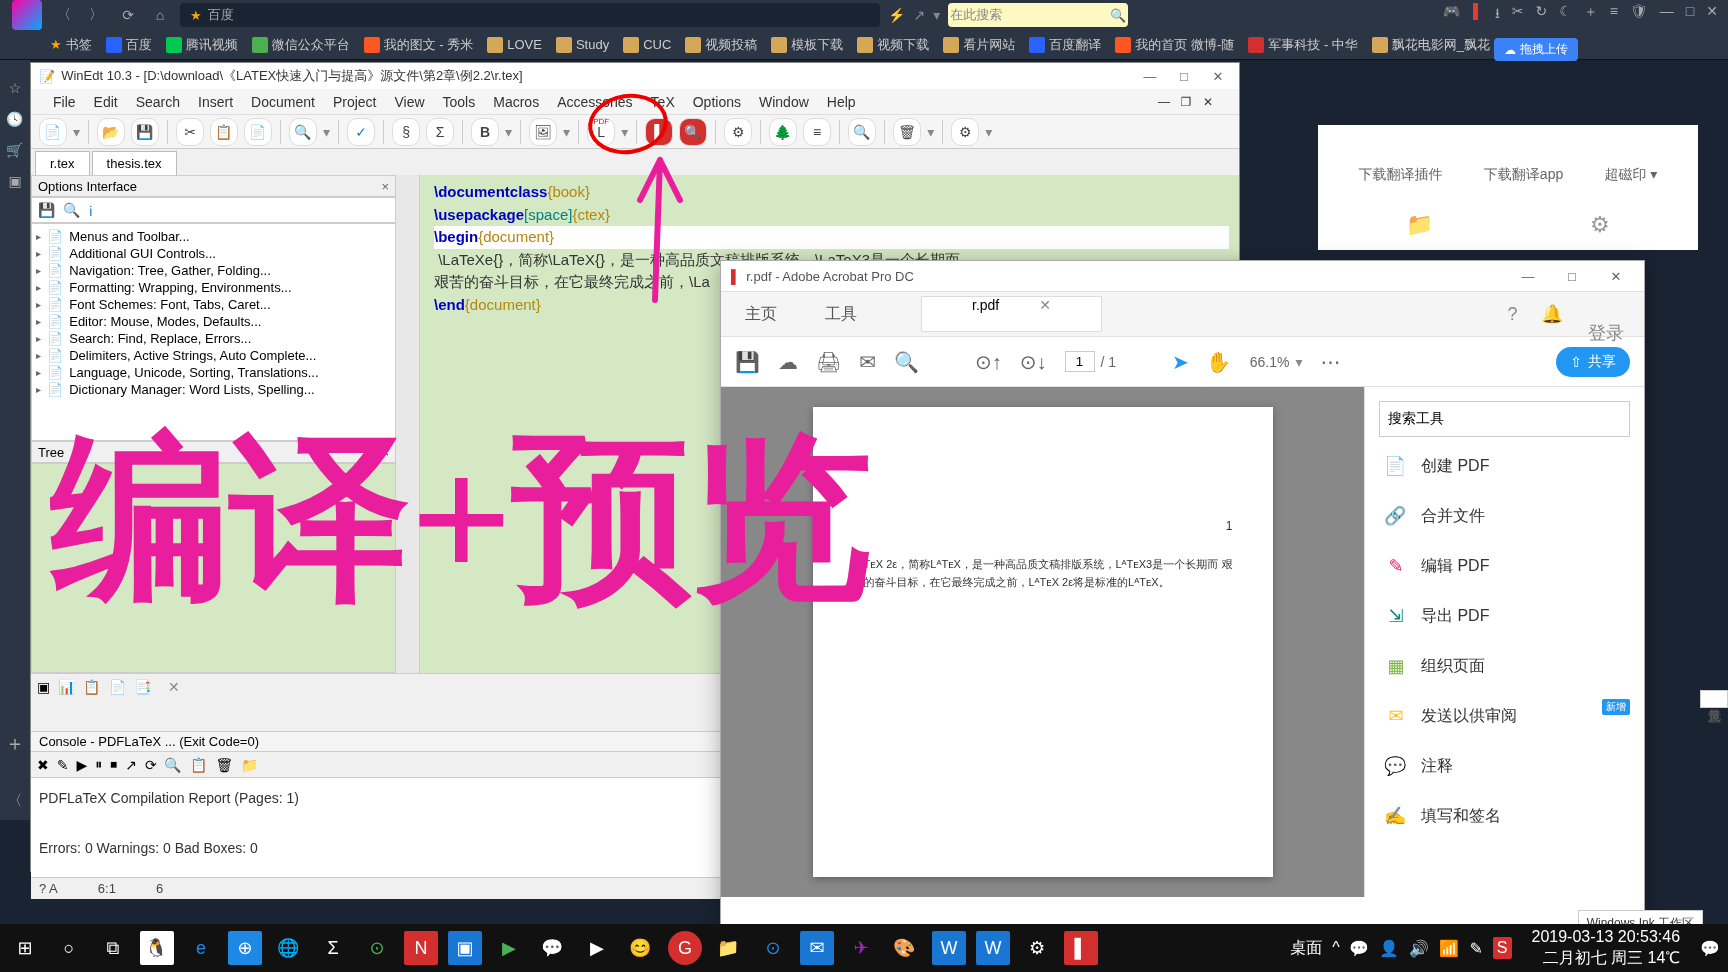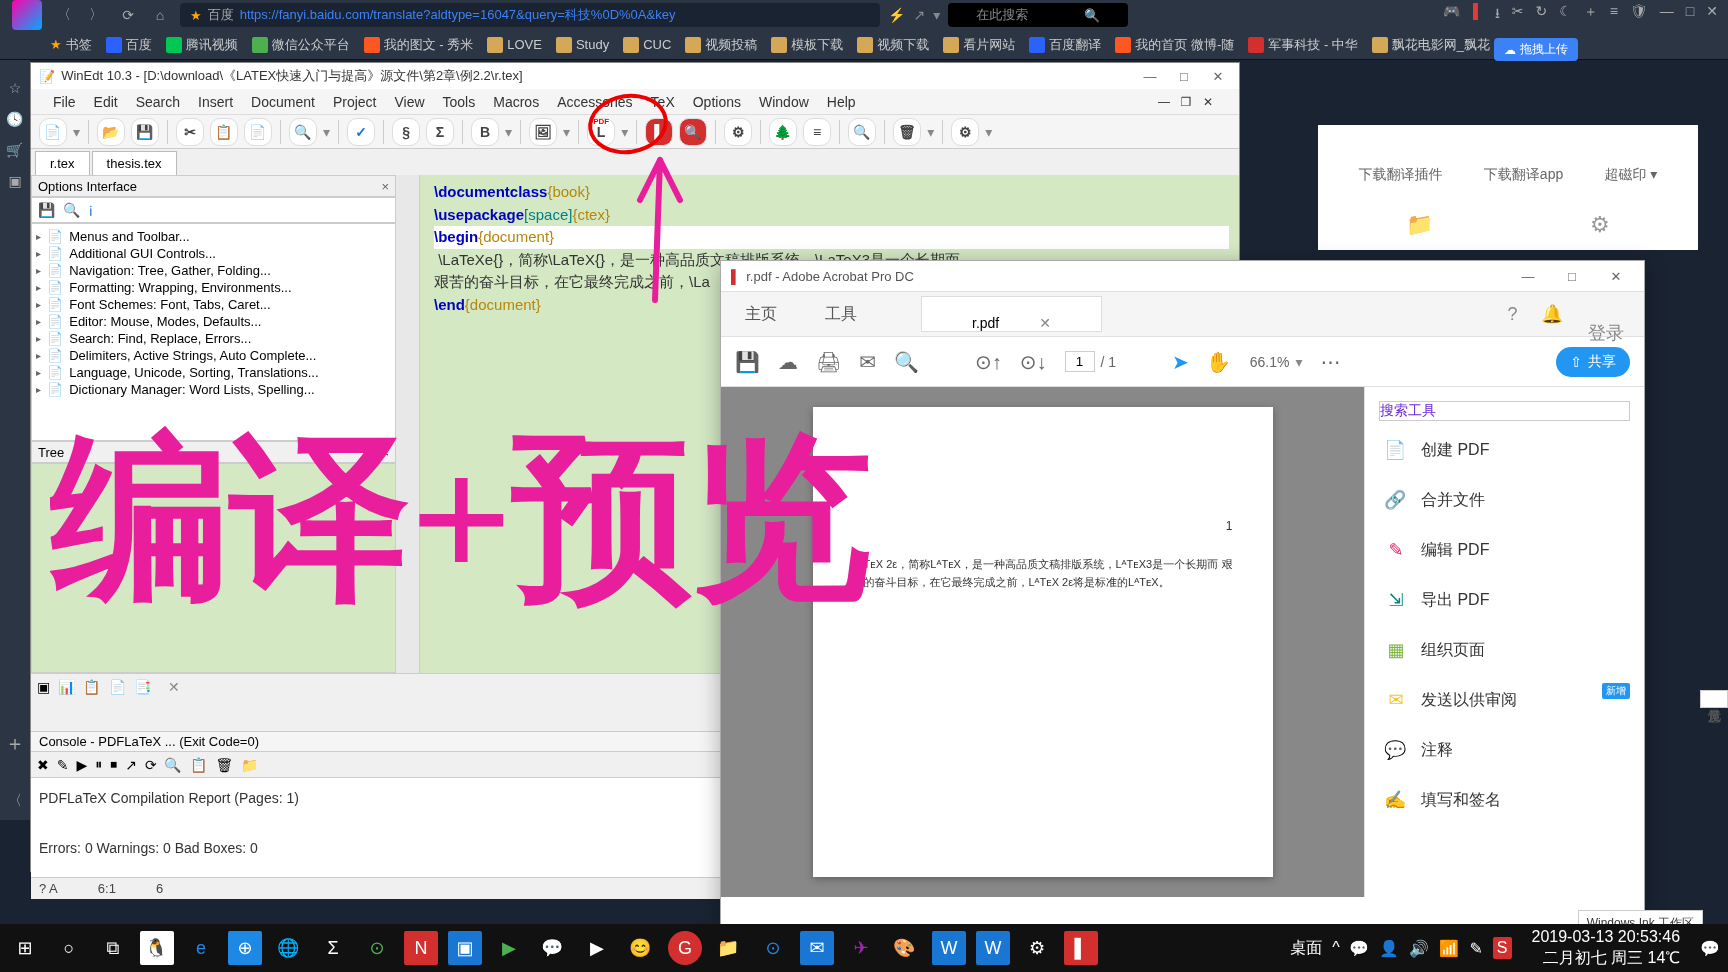--- a/index.html
+++ b/index.html
@@ -5,21 +5,21 @@
 * { margin: 0; padding: 0; box-sizing: border-box; font-family: "Microsoft YaHei", "Segoe UI", sans-serif; }
 body { width: 1728px; height: 972px; background: #1a2332; overflow: hidden; position: relative; font-size: 14px; }
 
 
 .browser-bar { height: 30px; background: #2b3544; display: flex; align-items: center; padding: 0 10px; color: #ccc; gap: 8px; }
 .browser-bar .nav-btn { width: 24px; height: 24px; display: flex; align-items: center; justify-content: center; color: #aaa; cursor: pointer; }
 .url-box { flex: 0 0 700px; height: 24px; background: #1a2332; border-radius: 4px; display: flex; align-items: center; padding: 0 10px; color: #888; font-size: 13px; gap: 6px; }
 .url-box .star { color: #ffa500; }
 .url-prefix { color: #aaa; }
 .url-path { color: #3b82f6; }
-.search-box { flex: 0 0 180px; height: 24px; background: #000000; border-radius: 4px; display: flex; align-items: center; padding: 0 28px; color: #888; font-size: 13px; }
+.search-box { flex: 0 0 180px; height: 24px; background: #fef9c3; border-radius: 4px; display: flex; align-items: center; padding: 0 2px; color: #888; font-size: 13px; }
 .right-icons { display: flex; gap: 12px; margin-left: auto; }
 .right-icons span { color: #aaa; cursor: pointer; }
 .avatar { width: 30px; height: 30px; border-radius: 4px; background: linear-gradient(135deg, #f0a, #0af); position: absolute; left: 12px; top: 0; }
 .upload-badge { position: absolute; right: 150px; top: 38px; background: #3b82f6; color: white; padding: 3px 10px; border-radius: 4px; font-size: 12px; display: flex; align-items: center; gap: 4px; z-index: 100; }
 
 
 .bookmarks-bar { height: 30px; background: #2b3544; display: flex; align-items: center; padding: 0 50px; gap: 14px; color: #ccc; font-size: 13px; border-bottom: 1px solid #111; }
 .bookmarks-bar .bm { display: flex; align-items: center; gap: 4px; cursor: pointer; white-space: nowrap; }
 .bm .ico { width: 16px; height: 16px; background: #ffa500; border-radius: 2px; display: inline-block; }
 .bm-folder { background: #d4a857 !important; }
@@ -31,21 +31,21 @@
 
 .winedt { position: absolute; left: 30px; top: 62px; width: 1210px; height: 810px; background: #f0f0f0; border: 1px solid #888; z-index: 10; }
 .winedt .titlebar { height: 26px; background: #fff; display: flex; align-items: center; padding: 0 8px; font-size: 13px; color: #333; }
 .winedt .titlebar .winctrl { margin-left: auto; display: flex; gap: 8px; }
 .winedt .titlebar .winctrl span { width: 26px; text-align: center; cursor: pointer; color: #666; }
 .winedt .menubar { height: 26px; background: #f5f5f5; display: flex; align-items: center; padding: 0 22px; gap: 18px; font-size: 14px; color: #333; border-bottom: 1px solid #ddd; }
 .winedt .menubar .mitem { cursor: pointer; }
 .winedt .menubar .mdictrl { margin-left: auto; display: flex; gap: 4px; }
 .winedt .menubar .mdictrl span { width: 18px; text-align: center; cursor: pointer; font-size: 12px; }
 .winedt .toolbar { height: 34px; background: #f5f5f5; display: flex; align-items: center; padding: 0 8px; gap: 6px; border-bottom: 1px solid #ccc; }
-.winedt .toolbar .tbtn { width: 28px; height: 28px; display: flex; align-items: center; justify-content: center; background: #fff; border: 1px solid #ddd; border-radius: 10px; cursor: pointer; font-size: 14px; color: #444; font-weight: bold; }
+.winedt .toolbar .tbtn { width: 28px; height: 28px; display: flex; align-items: center; justify-content: center; background: #fff; border: 1px solid #ddd; border-radius: 10px; cursor: pointer; font-size: 14px; color: #444; }
 .winedt .toolbar .sep { width: 1px; height: 24px; background: #ccc; margin: 0 2px; }
 .winedt .tabs { height: 26px; background: #f0f0f0; display: flex; align-items: flex-end; padding: 0 4px; }
 .winedt .tabs .tab { padding: 4px 14px; background: #fff; border: 1px solid #bbb; border-bottom: none; font-size: 13px; cursor: pointer; margin-right: 2px; }
 .winedt .body { display: flex; height: 498px; }
 .winedt .leftpane { width: 365px; display: flex; flex-direction: column; }
 .winedt .options-hdr { height: 22px; background: #f0f0f0; border: 1px solid #ccc; padding: 0 6px; font-size: 13px; display: flex; align-items: center; }
 .winedt .options-hdr .x { margin-left: auto; cursor: pointer; color: #666; }
 .winedt .options-tb { height: 26px; background: #fff; border: 1px solid #ccc; display: flex; align-items: center; padding: 0 6px; gap: 8px; }
 .winedt .options-list { flex: 1; background: #fff; border: 1px solid #ccc; padding: 4px; font-size: 13px; color: #000; overflow: hidden; }
 .winedt .options-list .row { display: flex; align-items: center; gap: 6px; padding: 1px 0; cursor: pointer; }
@@ -75,37 +75,37 @@
 
 
 .acrobat { position: absolute; left: 720px; top: 260px; width: 925px; height: 665px; background: #fff; border: 1px solid #aaa; z-index: 20; box-shadow: 0 4px 20px rgba(0,0,0,0.3); }
 .acrobat .titlebar { height: 30px; background: #fff; display: flex; align-items: center; padding: 0 10px; font-size: 13px; color: #555; }
 .acrobat .titlebar .winctrl { margin-left: auto; display: flex; gap: 8px; }
 .acrobat .titlebar .winctrl span { width: 36px; text-align: center; cursor: pointer; color: #666; font-size: 13px; }
 .acrobat .menubar { height: 26px; background: #fff; display: flex; align-items: center; padding: 0 10px; gap: 20px; font-size: 14px; color: #333; }
 .acrobat .menubar span { cursor: pointer; }
 .acrobat .navrow { height: 46px; background: #f5f5f5; border-top: 1px solid #e0e0e0; border-bottom: 1px solid #e0e0e0; display: flex; align-items: center; }
 .acrobat .navrow .tab { padding: 0 24px; height: 100%; display: flex; align-items: center; font-size: 16px; color: #555; cursor: pointer; }
-.acrobat .navrow .doctab { margin-left: 40px; background: #fff; border: 1px solid #ddd; padding: 0 50px; height: 36px; display: flex; align-items: flex-end; font-size: 14px; }
+.acrobat .navrow .doctab { margin-left: 40px; background: #fff; border: 1px solid #ddd; padding: 0 50px; height: 36px; display: flex; align-items: flex-start; font-size: 14px; }
 .acrobat .navrow .doctab .close { margin-left: 40px; color: #888; cursor: pointer; }
 .acrobat .navrow .rightside { margin-left: auto; display: flex; align-items: center; gap: 24px; padding-right: 20px; }
 .acrobat .navrow .rightside span { color: #888; cursor: pointer; font-size: 18px; }
 .acrobat .navrow .login { color: #2196f3; font-size: 15px; margin-top: 37px; }
 .acrobat .toolbar { height: 50px; background: #fff; border-bottom: 1px solid #e0e0e0; display: flex; align-items: center; padding: 0 14px; gap: 18px; color: #666; }
 .acrobat .toolbar .tbtn { font-size: 20px; cursor: pointer; }
 .acrobat .toolbar .pagebox { display: flex; align-items: center; gap: 6px; font-size: 14px; }
 .acrobat .toolbar .pagebox input { width: 30px; text-align: center; border: 1px solid #ccc; padding: 2px; }
 .acrobat .toolbar .zoom { display: flex; align-items: center; font-size: 14px; }
 .acrobat .toolbar .share-btn { margin-left: auto; background: #2196f3; color: #fff; padding: 6px 14px; border-radius: 16px; font-size: 14px; cursor: pointer; display: flex; align-items: center; gap: 6px; }
 .acrobat .content { height: 510px; display: flex; }
 .acrobat .docview { flex: 1; background: #888; display: flex; justify-content: center; padding: 20px; position: relative; }
 .acrobat .docview .page { width: 460px; height: 470px; background: #fff; padding: 110px 40px; font-size: 11px; color: #333; line-height: 1.6; font-family: "SimSun", serif; text-align: justify; box-shadow: 0 2px 8px rgba(0,0,0,0.3); }
 .acrobat .docview .page .pgnum { text-align: right; margin-bottom: 20px; font-size: 12px; }
 .acrobat .sidepane { width: 280px; background: #fff; border-left: 1px solid #e0e0e0; padding: 14px; display: flex; flex-direction: column; gap: 8px; }
-.acrobat .sidepane .search { border: 1px solid #ccc; padding: 0; font-size: 14px; color: #6d28d9; }
+.acrobat .sidepane .search { border: 1px solid #ccc; padding: 8px; font-size: 14px; color: #000000; }
 .acrobat .sidepane .tool { display: flex; align-items: center; gap: 14px; padding: 10px 6px; font-size: 16px; color: #333; cursor: pointer; position: relative; }
 .acrobat .sidepane .tool .ico { width: 22px; height: 22px; display: flex; align-items: center; justify-content: center; font-size: 18px; }
 .acrobat .sidepane .badge { position: absolute; right: 0; top: 4px; background: #2196f3; color: #fff; font-size: 10px; padding: 1px 4px; border-radius: 2px; }
 .feedback-tab { position: absolute; right: 0; top: 690px; background: #fff; border: 1px solid #ccc; padding: 8px 4px; font-size: 13px; writing-mode: vertical-rl; z-index: 25; cursor: pointer; color: #555; }
 
 
 .below-text { position: absolute; left: 192px; top: 875px; font-size: 16px; color: #333; z-index: 2; }
 .ink-tooltip { position: absolute; right: 25px; top: 910px; background: #fff; border: 1px solid #ccc; padding: 4px 8px; font-size: 12px; color: #333; z-index: 30; }
 
 
@@ -129,21 +129,20 @@
 <div class="avatar"></div>
 <div class="browser-bar">
   <span style="width:34px"></span>
   <span class="nav-btn">〈</span>
   <span class="nav-btn">〉</span>
   <span class="nav-btn">⟳</span>
   <span class="nav-btn">⌂</span>
   <div class="url-box">
     <span class="star">★</span>
     <span class="url-prefix">百度</span>
-    <span class="url-path">https://fanyi.baidu.com/translate?aldtype=16047&amp;query=科技%0D%0A&amp;key</span>
   </div>
   <span style="color:#888">⚡</span>
   <span style="color:#888">↗</span>
   <span style="color:#888">▾</span>
   <div class="search-box">
     <span>在此搜索</span>
     <span style="margin-left:auto;color:#3b82f6">🔍</span>
   </div>
   <div class="right-icons">
     <span style="color:#ff9800">🎮</span>

